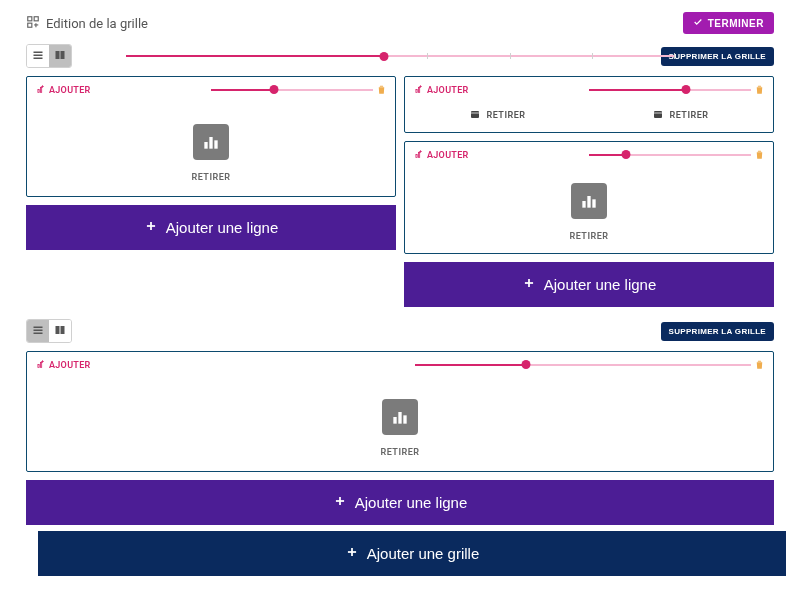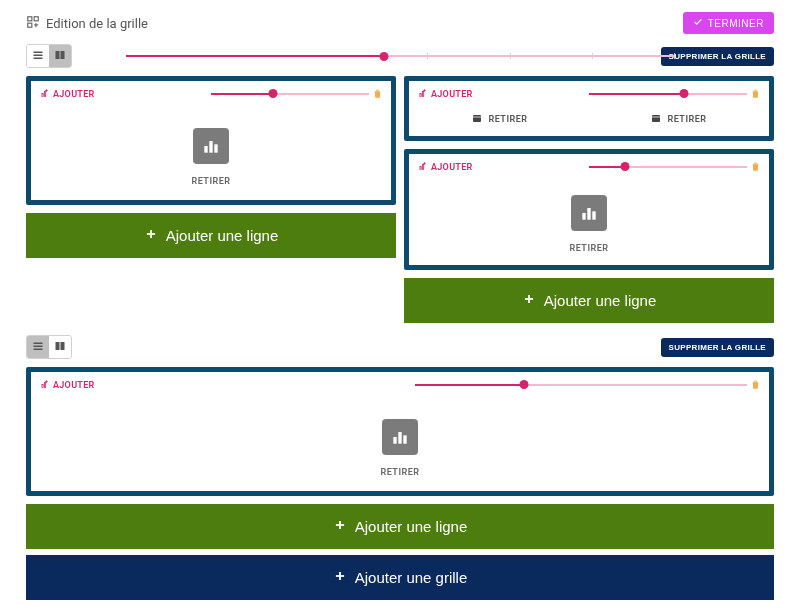--- a/index.html
+++ b/index.html
@@ -12,22 +12,22 @@
   .app { width: 768px; margin: 0 auto; }
 
   
   .header {
     display: flex; align-items: center; justify-content: space-between;
     padding: 12px 10px 8px 10px;
   }
   .header-left { display: flex; align-items: center; gap: 6px; color: #555; font-size: 13px; }
   .header-left svg { width: 14px; height: 14px; }
   .btn-terminate {
-    background: #d946ef; color: #fff; border: none; border-radius: 3px;
-    padding: 5px 10px; font-size: 10px; font-weight: 400; letter-spacing: 0.5px;
+    background: #a21caf; color: #fff; border: none; border-radius: 3px;
+    padding: 5px 10px; font-size: 10px; font-weight: 700; letter-spacing: 0.5px;
     text-transform: uppercase; display: flex; align-items: center; gap: 5px; cursor: pointer;
   }
   .btn-terminate svg { width: 10px; height: 10px; }
 
   .grids { padding: 0 10px; }
 
   
   .grid-block { margin-bottom: 6px; }
   .grid-header {
     display: flex; align-items: center; justify-content: space-between;
@@ -67,21 +67,21 @@
     background: #0a2a5e; color: #fff; border: none; border-radius: 3px;
     padding: 5px 8px; font-size: 8px; font-weight: 700; letter-spacing: 0.3px;
     text-transform: uppercase; cursor: pointer;
   }
 
   .grid-columns { display: flex; gap: 8px; }
   .grid-col { flex: 1; display:flex; flex-direction:column; gap:8px; }
 
   
   .cell {
-    border: 5px solid #0c4a6e; border-radius: 2px; background: #fff;
+    border: 1px solid #0c4a6e; border-radius: 2px; background: #fff;
     position: relative;
   }
   .cell-header {
     display: flex; align-items: center; justify-content: space-between;
     padding: 6px 8px;
     position: relative;
   }
   .cell-add-link {
     color: #d6246c; font-size: 9px; font-weight: 600; text-transform: uppercase;
     letter-spacing: 0.3px; display: flex; align-items: center; gap: 4px; cursor: pointer;
@@ -123,26 +123,26 @@
   }
   .retirer-mini svg { width: 12px; height: 12px; }
 
   
   .big-btn-row { display: flex; gap: 8px; margin-top: 8px; }
   .big-btn {
     flex: 1; padding: 14px 10px; border: none; cursor: pointer;
     display: flex; align-items: center; justify-content: center; gap: 8px;
     font-size: 15px;
   }
-  .big-btn.pink { background: #4d7c0f; color: #fff; }
+  .big-btn.pink { background: #4c1d95; color: #fff; }
   .big-btn.navy { background: #0a2a5e; color: #fff; }
   .big-btn svg { width: 14px; height: 14px; }
 
   .global-add-grid { margin-top: 6px; padding: 0 10px 10px 10px; }
-  .global-add-grid .big-btn { width: 100%; }
+  .global-add-grid .big-btn { width: 100%; margin-left: 12px; }
 
   .grid-full .grid-columns { flex-direction: column; }
 </style>
 </head>
 <body>
 
 <div class="app">
 
   <div class="header">
     <div class="header-left">

